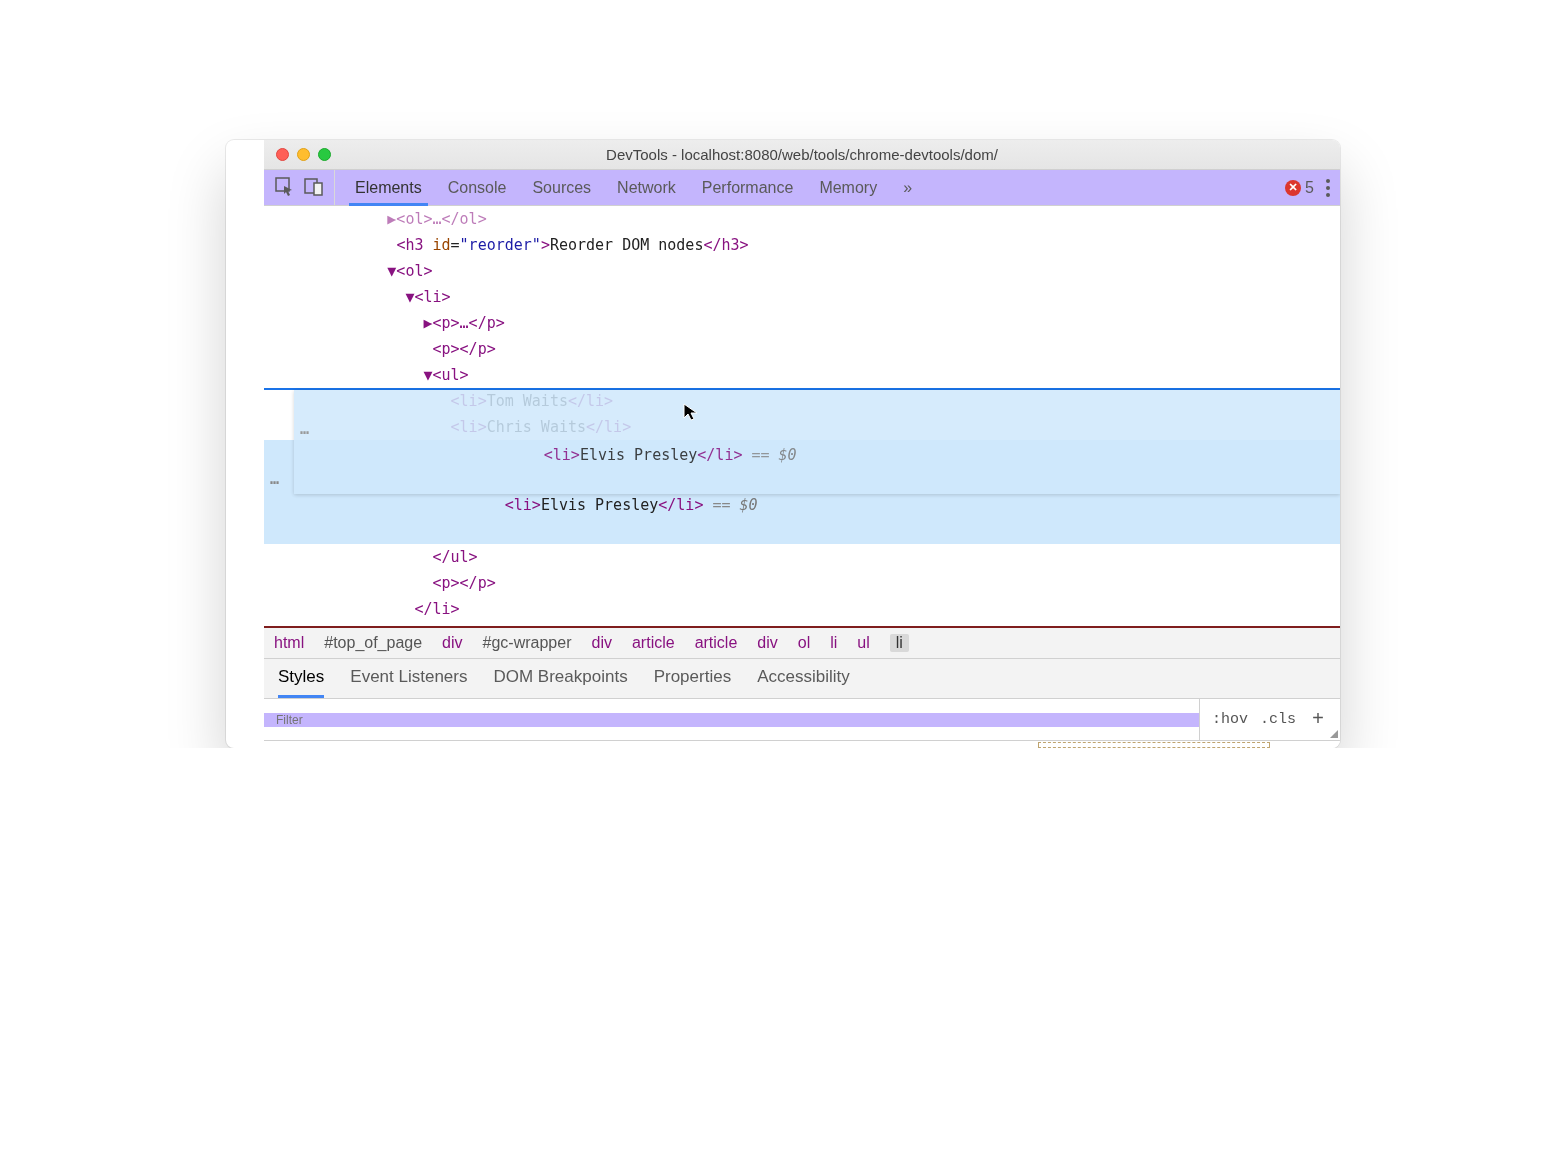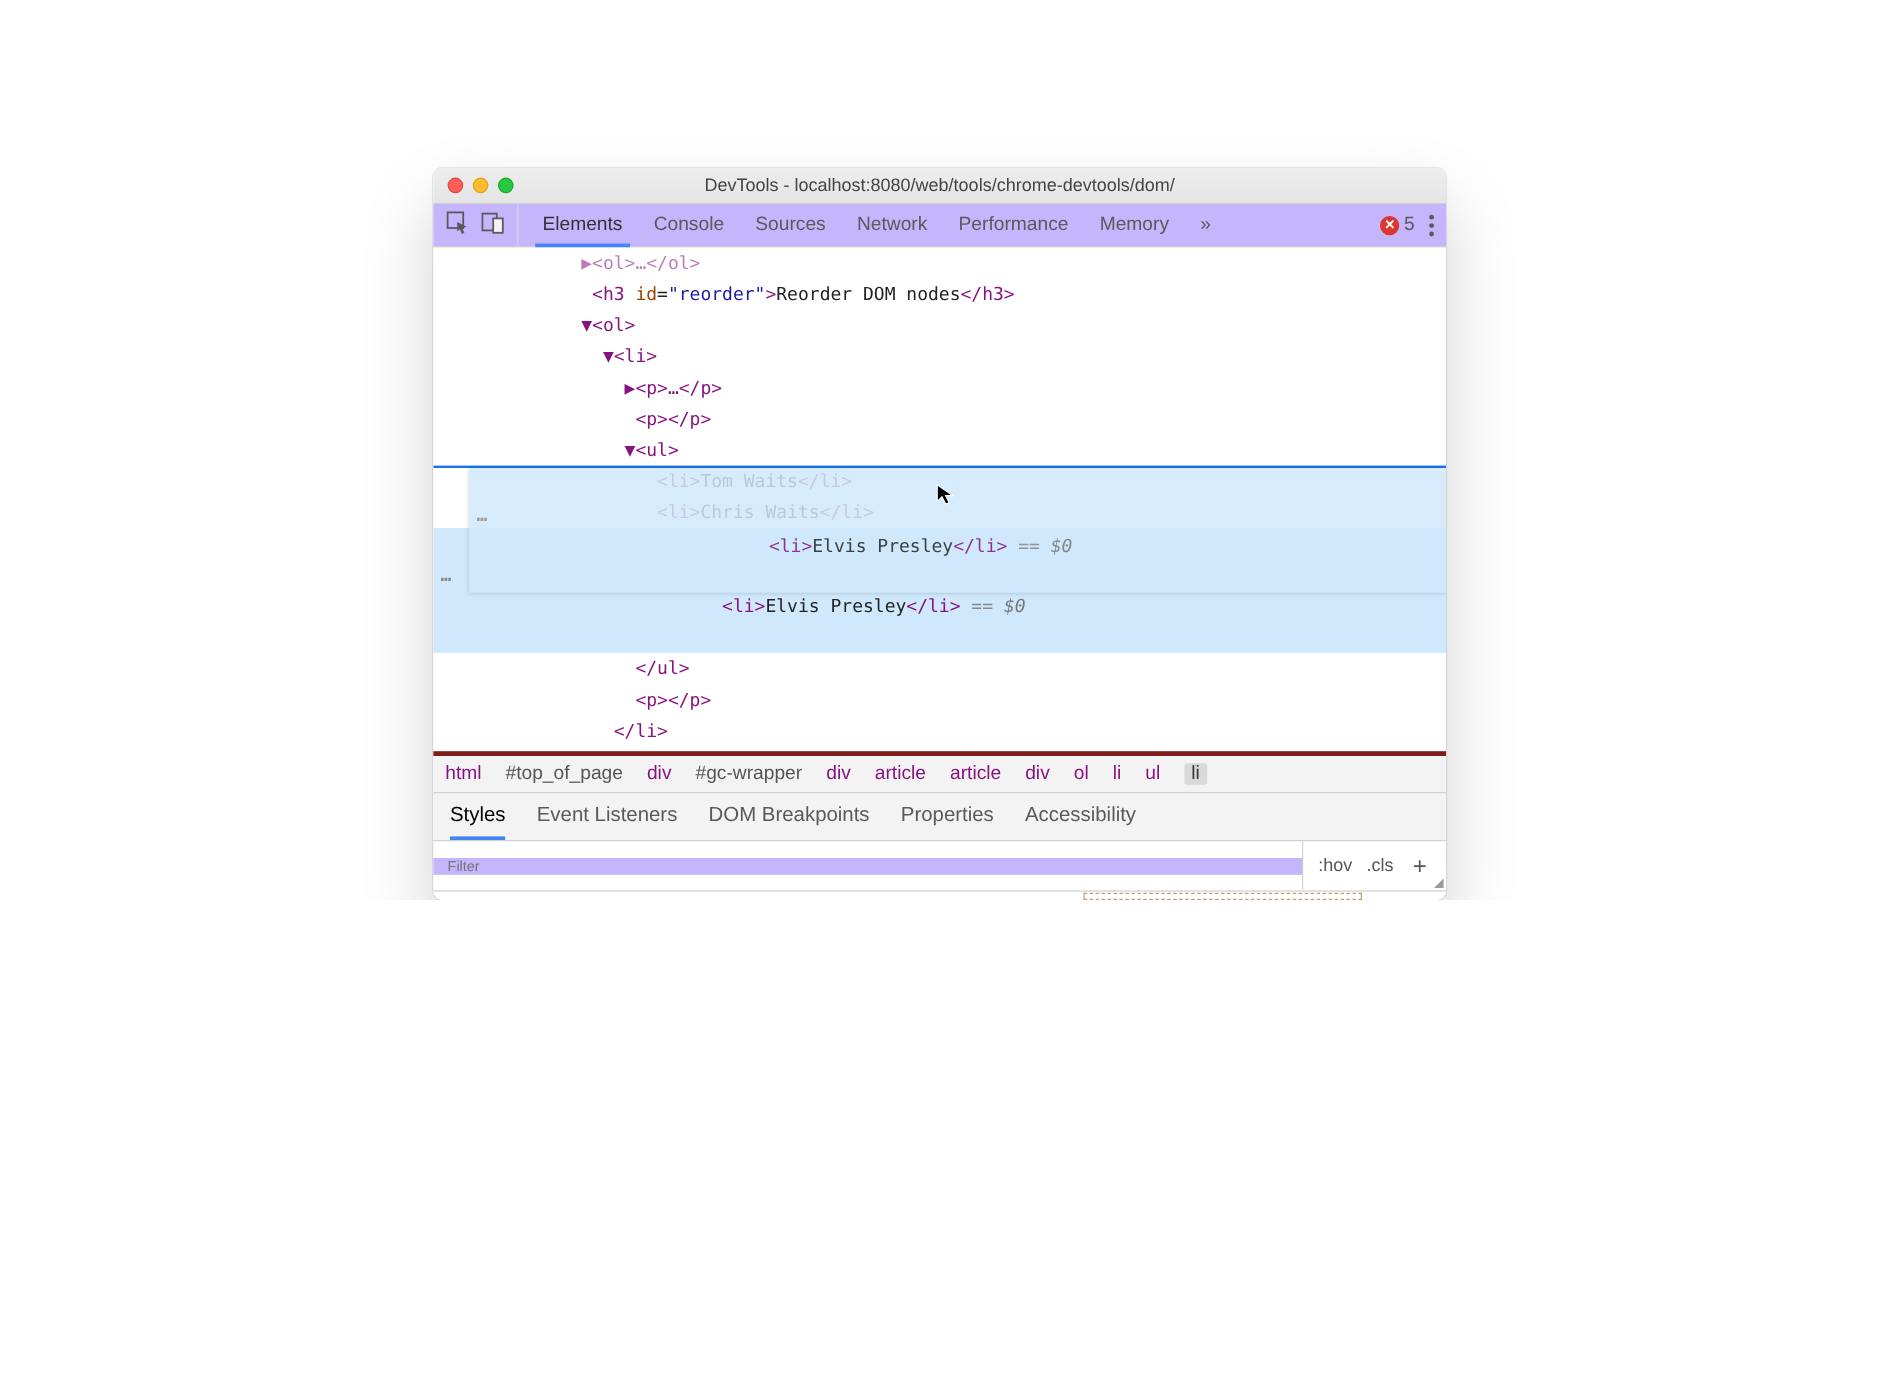--- a/index.html
+++ b/index.html
@@ -5,25 +5,26 @@
   * { box-sizing: border-box; margin: 0; padding: 0; }
   body {
     background: #fff;
     font-family: -apple-system, BlinkMacSystemFont, "Segoe UI", Helvetica, Arial, sans-serif;
     display: flex;
     align-items: flex-start;
     justify-content: center;
     padding: 140px 0 0 0;
   }
   .window {
-    width: 844px;
+    width: 1114px;
     background: #fff;
     border-radius: 8px;
     box-shadow: 0 30px 60px rgba(0,0,0,0.18), 0 0 0 1px rgba(0,0,0,0.08);
     overflow: hidden;
+    padding-left: 38px;
   }
   .titlebar {
     height: 30px;
     background: linear-gradient(#ededed,#e5e5e5);
     border-bottom: 1px solid #cfcfcf;
     display: flex;
     align-items: center;
     padding: 0 12px;
     position: relative;
   }
@@ -84,21 +85,21 @@
   .tk-text   { color:#222; }
   .tk-gray   { color:#888; }
   .tk-ref    { color:#777; font-style:italic; }
   .cursor {
     position:absolute;
     width:20px; height:20px;
     z-index:5;
     pointer-events:none;
   }
   .crumbs {
-    border-top:4px solid #7f1d1d;
+    border-top:2px solid #7f1d1d;
     background:#f3f3f3;
     padding: 6px 10px;
     font-size:16px;
     display:flex; gap:20px;
     color:#881280;
     text-align:center;
   }
   .crumbs .sel { background:#d9d9d9; color:#333; padding:0 6px; border-radius:2px;}
   .crumbs .plain { color:#555;}
   .subtabs {
@@ -125,21 +126,21 @@
     background:#c4b5fd;
     outline:none;
     color:#555;
   }
   .styles-bar .toggles {
     border-left:1px solid #d0d0d0;
     height:100%;
     display:flex; align-items:center;
     padding:0 12px;
     gap:12px;
-    font-family: Liberation Sans, sans-serif;
+    font-family: Liberation Mono, monospace;
     font-size:15px;
     color:#555;
     position:relative;
   }
   .styles-bar .plus { font-size:20px; line-height:1; padding:0 4px;}
   .styles-bar .corner {
     position:absolute; right:2px; bottom:2px;
     width:0; height:0; border-style:solid; border-width:0 0 8px 8px; border-color: transparent transparent #999 transparent;
   }
   .bottom-strip {

